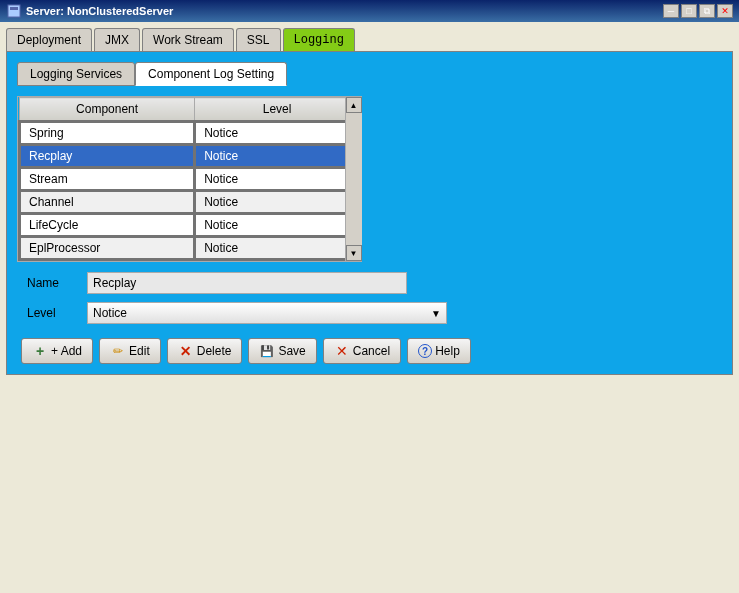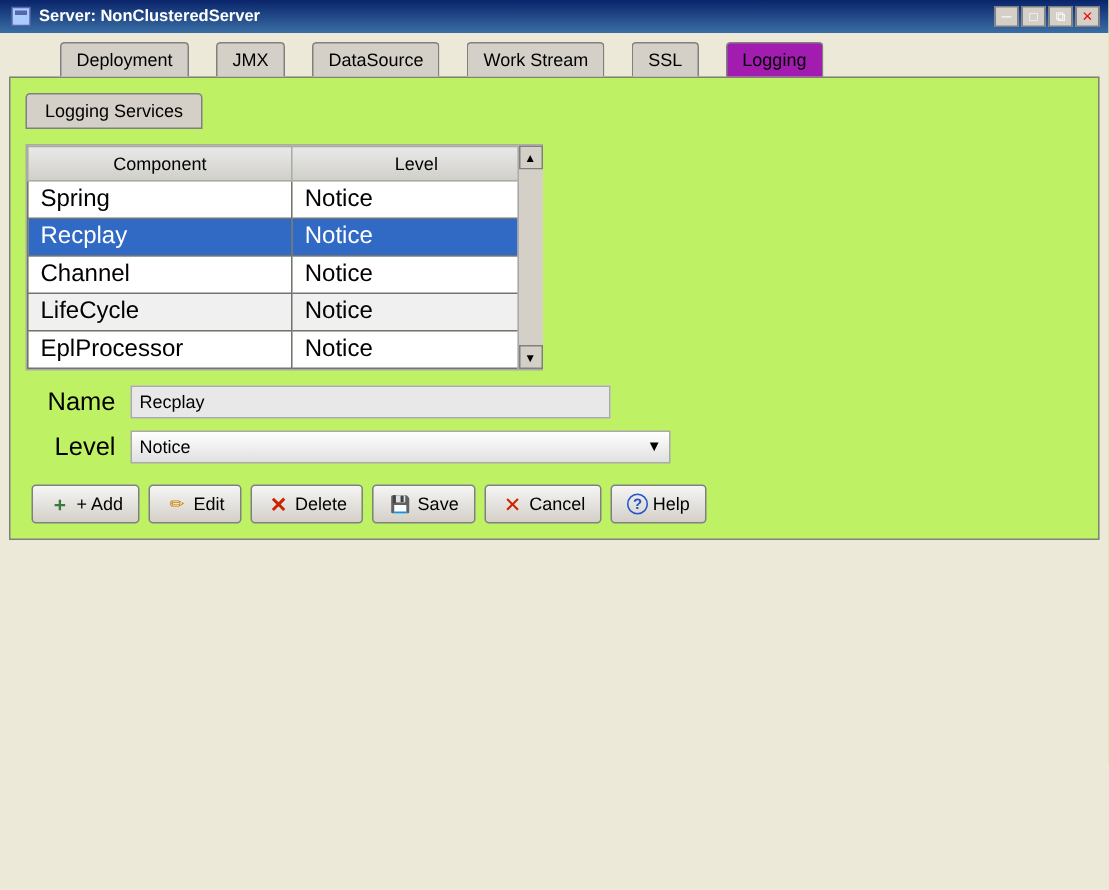--- a/index.html
+++ b/index.html
@@ -48,41 +48,41 @@
       justify-content: center;
       cursor: pointer;
     }
     .main-content {
       background: #ece9d8;
       padding: 6px;
       height: calc(593px - 22px);
     }
     .top-tabs {
       display: flex;
-      gap: 18px;
+      gap: 2px;
       margin-bottom: 0;
-      margin-left: 34px;
     }
     .top-tab {
       padding: 4px 10px;
       background: #d4d0c8;
       border: 1px solid #808080;
       border-bottom: none;
       cursor: pointer;
       font-size: 12px;
       border-radius: 3px 3px 0 0;
     }
     .top-tab.active {
-      background: #a21caf;
+      background: #84cc16;
       font-weight: normal;
       z-index: 2;
       position: relative;
+      font-family: Liberation Mono, monospace;
     }
     .panel {
-      background: #bef264;
+      background: #0ea5e9;
       border: 1px solid #808080;
       padding: 10px;
       flex: 1;
     }
     .inner-tabs {
       display: flex;
       gap: 0;
       margin-bottom: 10px;
     }
     .inner-tab {
@@ -110,23 +110,23 @@
     }
     th {
       background: linear-gradient(to bottom, #e8e8e8, #d0cfc8);
       border: 1px solid #aaa;
       padding: 4px 8px;
       text-align: center;
       font-weight: normal;
       font-size: 12px;
     }
     td {
-      border: 1px solid #737373;
+      border: 3px solid #737373;
       padding: 3px 8px;
-      font-size: 16px;
+      font-size: 12px;
     }
     tr:nth-child(even) td {
       background: #f0f0f0;
     }
     tr:nth-child(odd) td {
       background: #ffffff;
     }
     tr.selected td {
       background: #316ac5;
       color: white;
@@ -163,23 +163,22 @@
       margin-top: 10px;
       padding: 0 10px;
     }
     .form-row {
       display: flex;
       align-items: center;
       margin-bottom: 8px;
     }
     .form-label {
       width: 50px;
-      text-align: right;
       margin-right: 10px;
-      font-size: 17px;
+      font-size: 12px;
     }
     .form-input {
       width: 320px;
       padding: 3px 5px;
       border: 1px solid #aaa;
       background: #e8e8e8;
       font-size: 12px;
     }
     .form-select {
       width: 360px;
@@ -253,47 +252,51 @@
     <div class="title-btn">□</div>
     <div class="title-btn">⧉</div>
     <div class="title-btn" style="color:red">✕</div>
   </div>
 </div>
 
 <div class="main-content">
   <div class="top-tabs">
     <div class="top-tab">Deployment</div>
     <div class="top-tab">JMX</div>
-    <div class="top-tab">DataSource</div>
     <div class="top-tab">Work Stream</div>
     <div class="top-tab">SSL</div>
     <div class="top-tab active">Logging</div>
   </div>
 
   <div class="panel">
     <div class="inner-tabs">
       <div class="inner-tab">Logging Services</div>
+      <div class="inner-tab active">Component Log Setting</div>
     </div>
 
     <div style="display:flex; gap:10px;">
       <div class="table-container" style="position:relative;">
         <table>
           <thead>
             <tr>
               <th style="width:170px;">Component</th>
               <th style="width:160px;">Level</th>
             </tr>
           </thead>
           <tbody>
             <tr>
               <td>Spring</td>
               <td>Notice</td>
             </tr>
             <tr class="selected">
               <td>Recplay</td>
+              <td>Notice</td>
+            </tr>
+            <tr>
+              <td>Stream</td>
               <td>Notice</td>
             </tr>
             <tr>
               <td>Channel</td>
               <td>Notice</td>
             </tr>
             <tr>
               <td>LifeCycle</td>
               <td>Notice</td>
             </tr>

